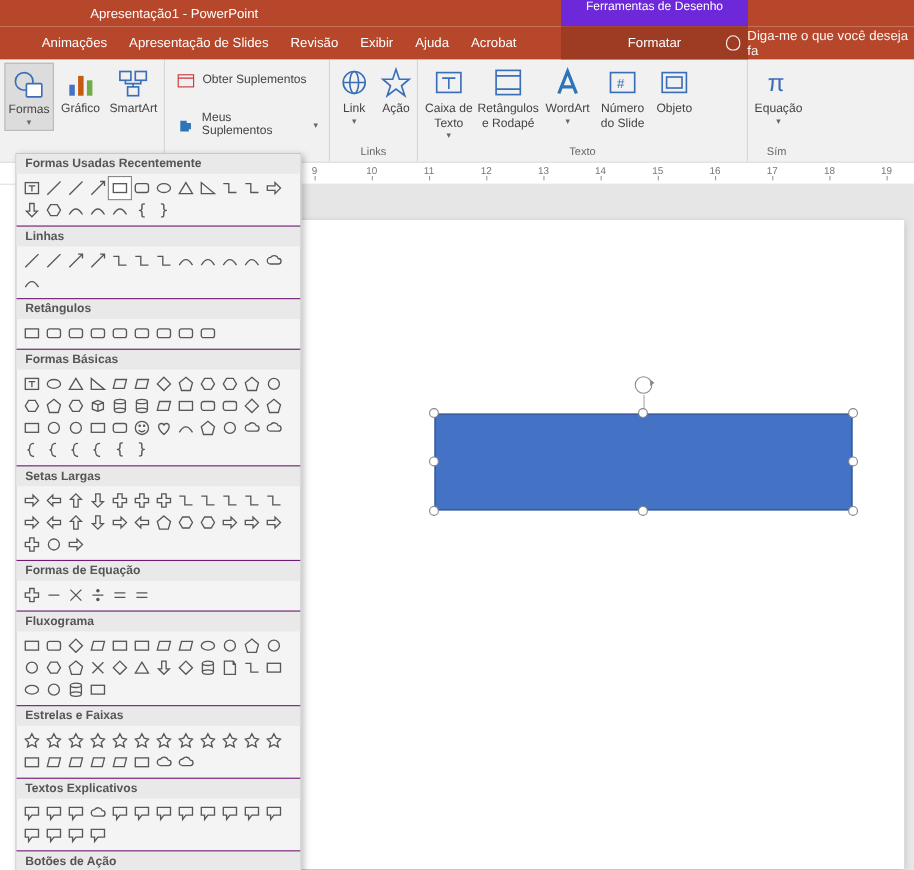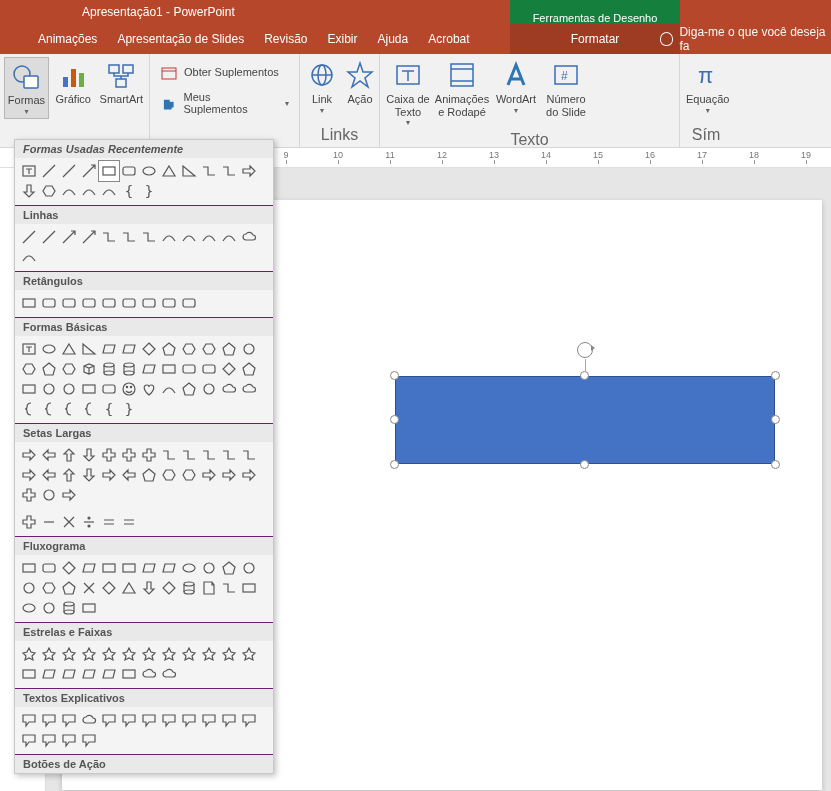--- a/index.html
+++ b/index.html
@@ -1,36 +1,36 @@
 <!DOCTYPE html>
 <html><head>
 <meta charset="utf-8">
 <style>
 * { margin: 0; padding: 0; box-sizing: border-box; font-family: "Segoe UI", Tahoma, sans-serif; }
 body { background: #fff; width: 831px; height: 791px; overflow: hidden; position: relative; }
 
 .titlebar { background: #b7472a; height: 24px; display: flex; align-items: center; color: #fff; font-size: 12px; padding: 0 8px; position: relative; }
 .titlebar .title { position: absolute; left: 82px; }
-.titlebar .toolstab-wrap { position: absolute; left: 510px; top: 0; width: 170px; height: 24px; background: #15803d; display: flex; align-items: flex-end; justify-content: center; font-size: 11px; }
+.titlebar .toolstab-wrap { position: absolute; left: 510px; top: 0; width: 170px; height: 24px; background: #6d28d9; display: flex; align-items: flex-start; justify-content: center; font-size: 11px; }
 
 .tabbar { background: #b7472a; height: 30px; display: flex; align-items: center; color: #fff; font-size: 12px; position: relative; }
 .tabbar .tab { padding: 0 10px; height: 30px; display: flex; align-items: center; cursor: pointer; }
 .tabbar .formatar { position: absolute; left: 510px; width: 170px; justify-content: center; background: #9d3b23; }
 .tabbar .tellme { position: absolute; left: 660px; display: flex; align-items: center; gap: 6px; opacity: .95; }
 .tabbar .bulb { width: 14px; height: 14px; border: 1.5px solid #fff; border-radius: 50% 50% 45% 45%; position: relative; }
 
 .ribbon { background: #f1f1f1; height: 94px; border-bottom: 1px solid #d6d6d6; display: flex; }
 .ribbon-group { border-right: 1px solid #d6d6d6; display: flex; flex-direction: column; padding: 3px 4px 0 4px; }
-.ribbon-group .label { font-size: 16px; color: #666; text-align: center; padding: 2px 0 3px 0; margin-top: auto; }
+.ribbon-group .label { font-size: 10px; color: #666; text-align: center; padding: 2px 0 3px 0; margin-top: auto; }
 .rg-buttons { display: flex; gap: 2px; }
 .big-btn { display: flex; flex-direction: column; align-items: center; width: 48px; padding: 2px 2px; cursor: pointer; font-size: 11px; color: #444; text-align: center; line-height: 1.15; }
 .big-btn.sel { background: #dcdcdc; border: 1px solid #b7b7b7; }
 .big-btn .ic { width: 32px; height: 32px; margin-bottom: 2px; display: flex; align-items: center; justify-content: center; }
 .big-btn .caret { font-size: 8px; color: #666; }
-.mid-btns { display: flex; flex-direction: column; gap: 6px; padding-top: 4px; }
+.mid-btns { display: flex; flex-direction: column; gap: 16px; padding-top: 4px; }
 .mid-btn { display: flex; align-items: center; gap: 6px; font-size: 11px; color: #444; padding: 2px 6px; cursor: pointer; }
 .mid-btn .mic { width: 18px; height: 18px; display: inline-flex; align-items: center; justify-content: center; }
 
 .ruler { height: 20px; background: #fff; border-bottom: 1px solid #e0e0e0; position: relative; font-size: 9px; color: #777; overflow: hidden; }
 .ruler .tick { position: absolute; top: 12px; width: 1px; height: 4px; background: #999; }
 .ruler .ticklbl { position: absolute; top: 2px; transform: translateX(-50%); }
 
 .canvas-area { position: absolute; left: 16px; top: 168px; right: 0; bottom: 0; background: #e6e6e6; }
 .vbar { position: absolute; left: 0; top: 0; width: 30px; bottom: 0; background: #fff; border-right: 1px solid #ddd; }
 .slide { position: absolute; left: 46px; top: 32px; width: 760px; height: 590px; background: #fff; box-shadow: 0 2px 6px rgba(0,0,0,.2); }
@@ -40,21 +40,21 @@
 .handle { position: absolute; width: 9px; height: 9px; border: 1px solid #888; background: #fff; border-radius: 50%; }
 .h-nw { left: -5px; top: -5px; } .h-n { left: 50%; top: -5px; margin-left: -5px; } .h-ne { right: -5px; top: -5px; }
 .h-w { left: -5px; top: 50%; margin-top: -5px; } .h-e { right: -5px; top: 50%; margin-top: -5px; }
 .h-sw { left: -5px; bottom: -5px; } .h-s { left: 50%; bottom: -5px; margin-left: -5px; } .h-se { right: -5px; bottom: -5px; }
 .rot { position: absolute; left: 50%; top: -34px; margin-left: -8px; width: 16px; height: 16px; border: 1.5px solid #888; border-radius: 50%; }
 .rot:after { content: ""; position: absolute; left: 50%; top: 16px; width: 1px; height: 12px; background: #aaa; }
 .rot:before { content: ""; position: absolute; right: -3px; top: 2px; width: 0; height: 0; border-left: 4px solid #888; border-top: 3px solid transparent; border-bottom: 3px solid transparent; }
 
 .shapes-panel { position: absolute; left: 14px; top: 139px; width: 260px; background: #f4f4f4; border: 1px solid #c8c8c8; box-shadow: 2px 2px 6px rgba(0,0,0,.25); z-index: 50; font-size: 11px; color: #444; }
 .sp-head { background: #e9e9e9; padding: 3px 8px; font-weight: 600; color: #555; border-top: 1px solid #701a75; }
-.sp-head:first-child { border-top: none; font-style: italic; }
+.sp-head:first-child { border-top: none; }
 .sp-row { display: flex; flex-wrap: wrap; padding: 3px 4px 4px 4px; gap: 0; }
 .sp-ic { width: 20px; height: 20px; display: flex; align-items: center; justify-content: center; cursor: pointer; color: #555; }
 .sp-ic svg { width: 16px; height: 16px; stroke: #575757; stroke-width: 1.2; fill: none; }
 .sp-ic.sel { background: #fff; outline: 1px solid #888; }
 
 svg.ico { stroke: #3a6fb7; stroke-width: 1.5; fill: none; }
 </style>
 </head>
 <body>
 
@@ -191,39 +191,48 @@
         <span>Caixa de Texto</span>
           <span class="caret">▾</span>
       </div>
       <div class="big-btn" style="width:56px">
         <span class="ic">
             <svg class="ico" viewBox="0 0 32 32">
               <rect x="5" y="5" width="22" height="22"></rect>
               <path d="M5 10h22M5 22h22"></path>
             </svg>
           </span>
-        <span>Animações e Rodapé</span>
+        <span>Retângulos e Rodapé</span>
       </div>
       <div class="big-btn">
         <span class="ic">
             <svg viewBox="0 0 32 32">
               <path d="M8 26 L16 6 L24 26 M11 20h10" stroke="#2e75b6" stroke-width="3" fill="none"></path>
             </svg>
           </span>
         <span>WordArt</span>
           <span class="caret">▾</span>
       </div>
       <div class="big-btn">
         <span class="ic">
             <svg class="ico" viewBox="0 0 32 32">
               <rect x="5" y="7" width="22" height="18"></rect>
               <text x="11" y="21" font-size="12" fill="#3a6fb7" stroke="none">#</text>
             </svg>
           </span>
         <span>Número do Slide</span>
+      </div>
+      <div class="big-btn" style="width:42px">
+        <span class="ic">
+            <svg class="ico" viewBox="0 0 32 32">
+              <rect x="5" y="7" width="22" height="18"></rect>
+              <rect x="9" y="11" width="14" height="10"></rect>
+            </svg>
+          </span>
+        <span>Objeto</span>
       </div>
     </div>
     <div class="label">Texto</div>
   </div>
 
   <div class="ribbon-group" style="width:52px;border-right:none">
     <div class="rg-buttons">
       <div class="big-btn">
         <span class="ic">
             <svg viewBox="0 0 32 32">
@@ -835,20 +844,21 @@
         <svg viewBox="0 0 16 16">
           <circle cx="8" cy="8" r="5"></circle>
         </svg>
       </div>
       <div class="sp-ic">
         <svg viewBox="0 0 16 16">
           <path d="M2 6 H9 V3 L14 8 L9 13 V10 H2 Z"></path>
         </svg>
       </div>
     </div>
+  <div class="sp-head">Formas de Equação</div>
   <div class="sp-row" id="row-eq">
       <div class="sp-ic">
         <svg viewBox="0 0 16 16">
           <path d="M6 2 H10 V6 H14 V10 H10 V14 H6 V10 H2 V6 H6 Z"></path>
         </svg>
       </div>
       <div class="sp-ic">
         <svg viewBox="0 0 16 16">
           <path d="M3 8 H13"></path>
         </svg>

